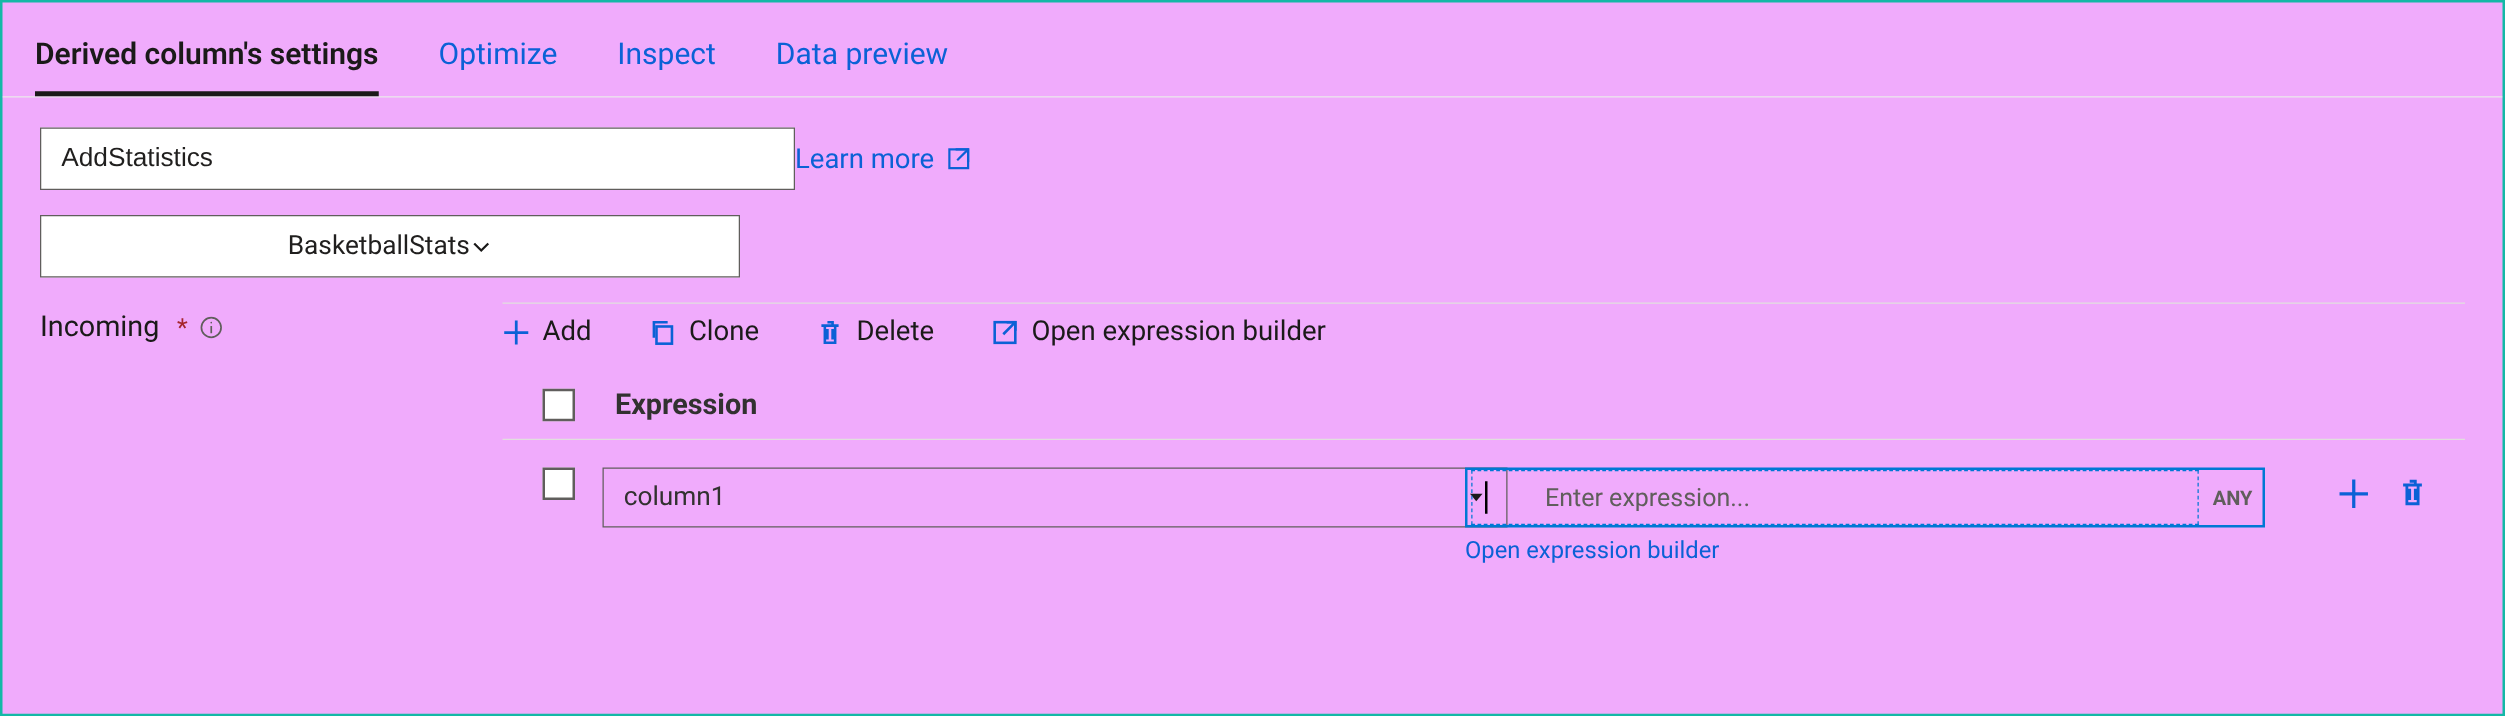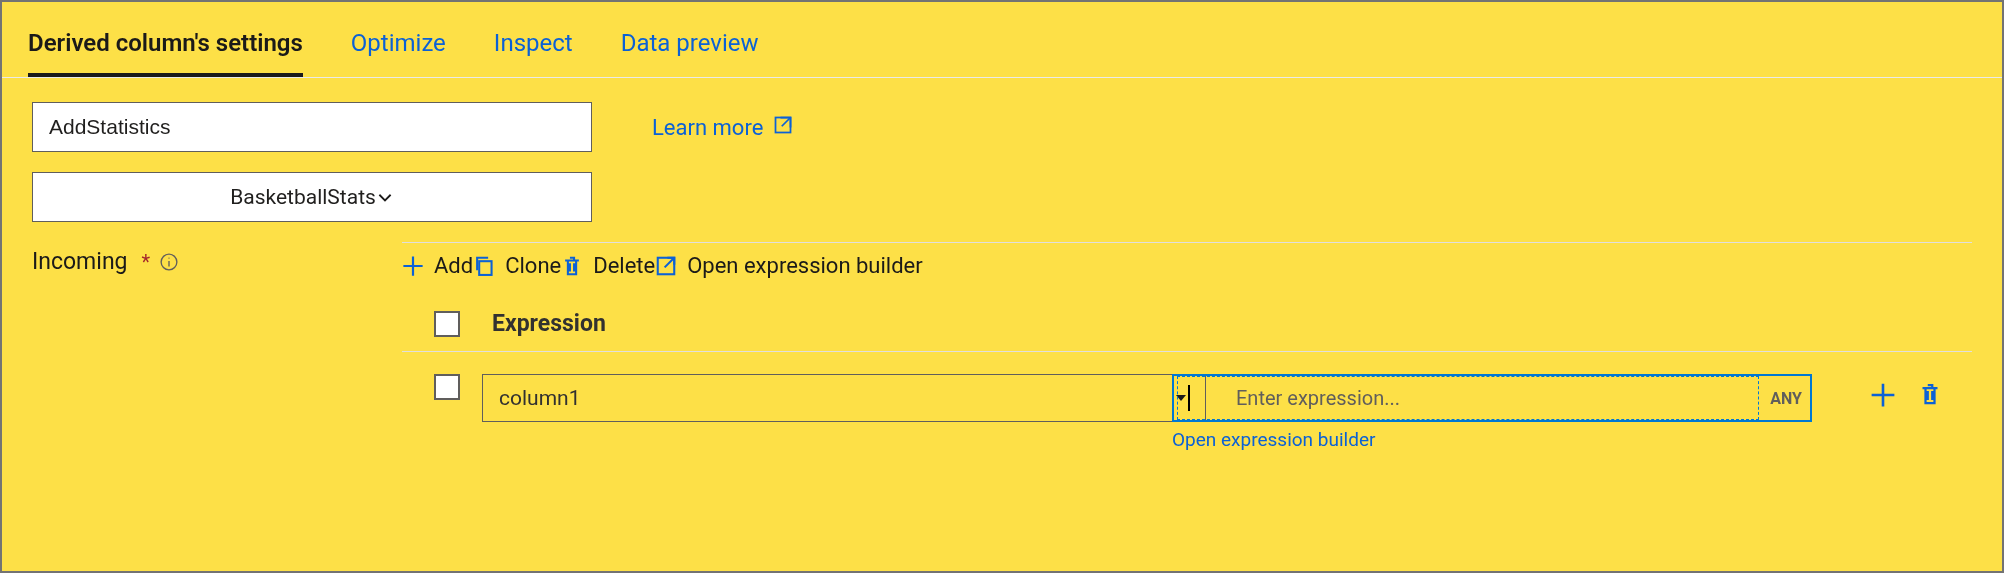--- a/index.html
+++ b/index.html
@@ -6,24 +6,24 @@
   html, body { margin:0; padding:0; }
   body {
     font-family: "Segoe UI", -apple-system, BlinkMacSystemFont, Roboto, "Helvetica Neue", Arial, sans-serif;
     color:#323130;
     font-size:19px;
     background:#fff;
   }
   .frame {
     width:2004px;
     height:573px;
-    border:2px solid #737373;
+    border:2px solid #14b8a6;
     position:relative;
     overflow:hidden;
-    background:#fde047;
+    background:#f0abfc;
   }
   
   .tabs {
     display:flex;
     align-items:flex-end;
     gap:48px;
     padding:14px 26px 0 26px;
     border-bottom:1px solid #eaeaea;
     height:76px;
   }
@@ -55,42 +55,42 @@
   }
   .req { color:#a4262c; font-size:20px; margin-left:4px; }
   .text-input, .select-input {
     height:50px;
     border:1px solid #605e5c;
     font-size:21px;
     padding:0 16px;
     color:#201f1e;
     background:#fff;
   }
-  .text-input { width:560px; }
+  .text-input { width:604px; }
   .select-input {
     width:560px;
     display:flex;
     align-items:center;
     justify-content:center;
     cursor:pointer;
   }
   .select-input .val { color:#201f1e; }
   .learn-link {
-    margin-left:60px;
     color:#0b61d6;
     font-size:22px;
     display:flex;
-    align-items:flex-start;
+    align-items:center;
     gap:10px;
     cursor:pointer;
   }
   
   .cmdbar {
     display:flex;
     align-items:center;
+    gap:46px;
     margin-left:0;
     padding:10px 0 18px 0;
   }
   .cmd {
     display:flex;
     align-items:center;
     gap:10px;
     font-size:22px;
     color:#1b1a19;
     cursor:pointer;

